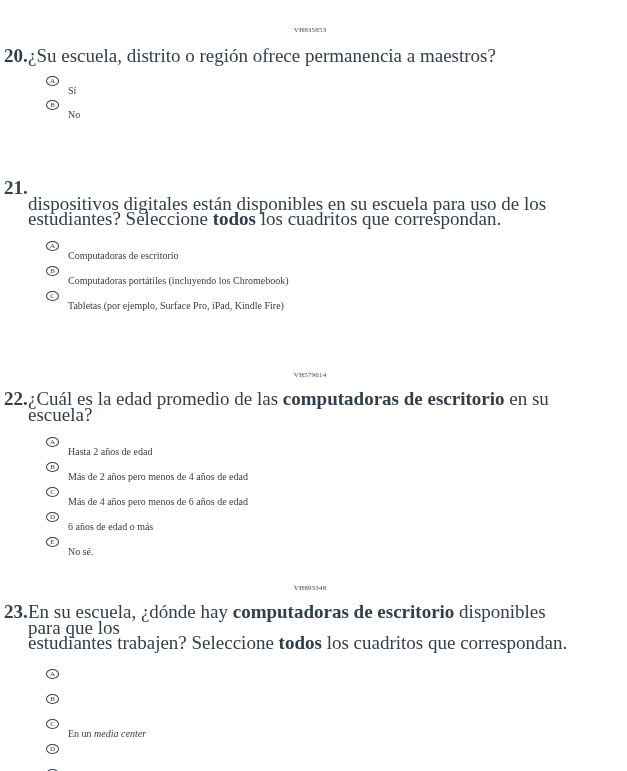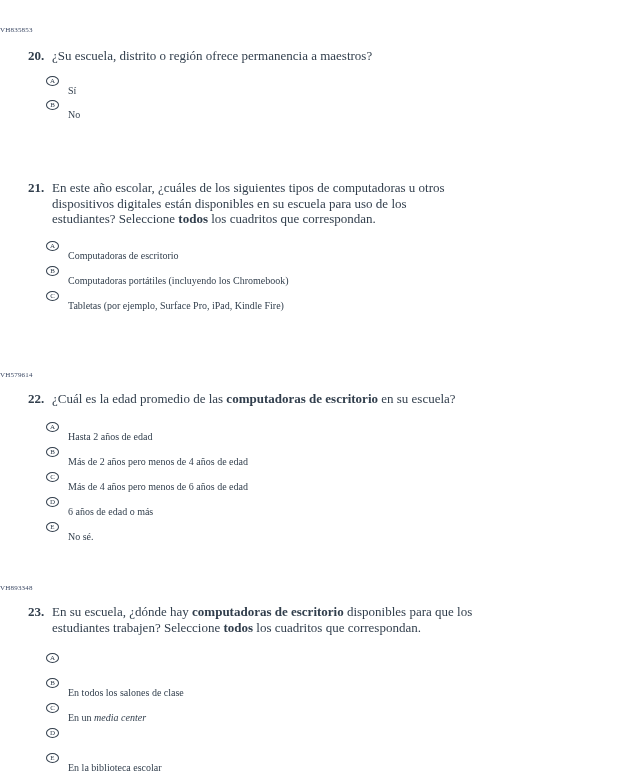--- a/index.html
+++ b/index.html
@@ -11,32 +11,32 @@
     position: relative;
     overflow: hidden;
   }
   #page { position: absolute; inset: 0; }
   .question { position: absolute; left: 0; right: 0; }
   .q-0 { top: 26px; }
   .q-1 { top: 169px; }
   .q-2 { top: 371px; }
   .q-3 { top: 584px; }
   .code {
-    text-align: left;
+    text-align: center;
     padding-right: 7px;
     font-size: 7px;
     height: 9px;
     letter-spacing: 0.2px;
     color: var(--code-color, #3c4964);
   }
   .q-row {
     display: flex;
     margin-top: 11px;
-    padding-left: 28px;
-    font-size: 13px;
+    padding-left: 4px;
+    font-size: 19px;
     line-height: 15.6px;
   }
   .q-0 .q-row { margin-top: 13px; }
   .q-num { font-weight: bold; flex: 0 0 24px; }
   .q-text { max-width: 540px; }
   .q-text b, .opt-text b { font-weight: bold; }
   .q-text i, .opt-text i { font-style: italic; }
   .options { margin-top: 10px; padding-left: 46px; }
   .q-1 .options { margin-top: 12px; }
   .q-2 .options { margin-top: 13px; }
@@ -82,21 +82,21 @@
     <div class="option">
       <span class="bubble">B</span>
       <span class="opt-text"><span>No</span></span>
     </div>
   </div>
     </section>
 
     <section class="question q-1">
       <div class="q-row">
         <span class="q-num">21.</span>
-        <span class="q-text"><span>En este año escolar, ¿cuáles de los siguientes tipos de computadoras u otros</span><br><span>dispositivos digitales están disponibles en su escuela para uso de los</span><br><span>estudiantes? Seleccione </span><b>todos</b><span> los cuadritos que correspondan.</span></span>
+        <span class="q-text"><br><span>dispositivos digitales están disponibles en su escuela para uso de los</span><br><span>estudiantes? Seleccione </span><b>todos</b><span> los cuadritos que correspondan.</span></span>
       </div>
       <div class="options">
     <div class="option">
       <span class="bubble">A</span>
       <span class="opt-text"><span>Computadoras de escritorio</span></span>
     </div>
 
     <div class="option">
       <span class="bubble">B</span>
       <span class="opt-text"><span>Computadoras portátiles (incluyendo los Chromebook)</span></span>
@@ -149,21 +149,20 @@
         <span class="q-num">23.</span>
         <span class="q-text"><span>En su escuela, ¿dónde hay </span><b>computadoras de escritorio</b><span> disponibles para que los</span><br><span>estudiantes trabajen? Seleccione </span><b>todos</b><span> los cuadritos que correspondan.</span></span>
       </div>
       <div class="options">
     <div class="option">
       <span class="bubble">A</span>
     </div>
 
     <div class="option">
       <span class="bubble">B</span>
-      <span class="opt-text"><span>En todos los salones de clase</span></span>
     </div>
 
     <div class="option">
       <span class="bubble">C</span>
       <span class="opt-text"><span>En un </span><i>media center</i></span>
     </div>
 
     <div class="option">
       <span class="bubble">D</span>
     </div>

